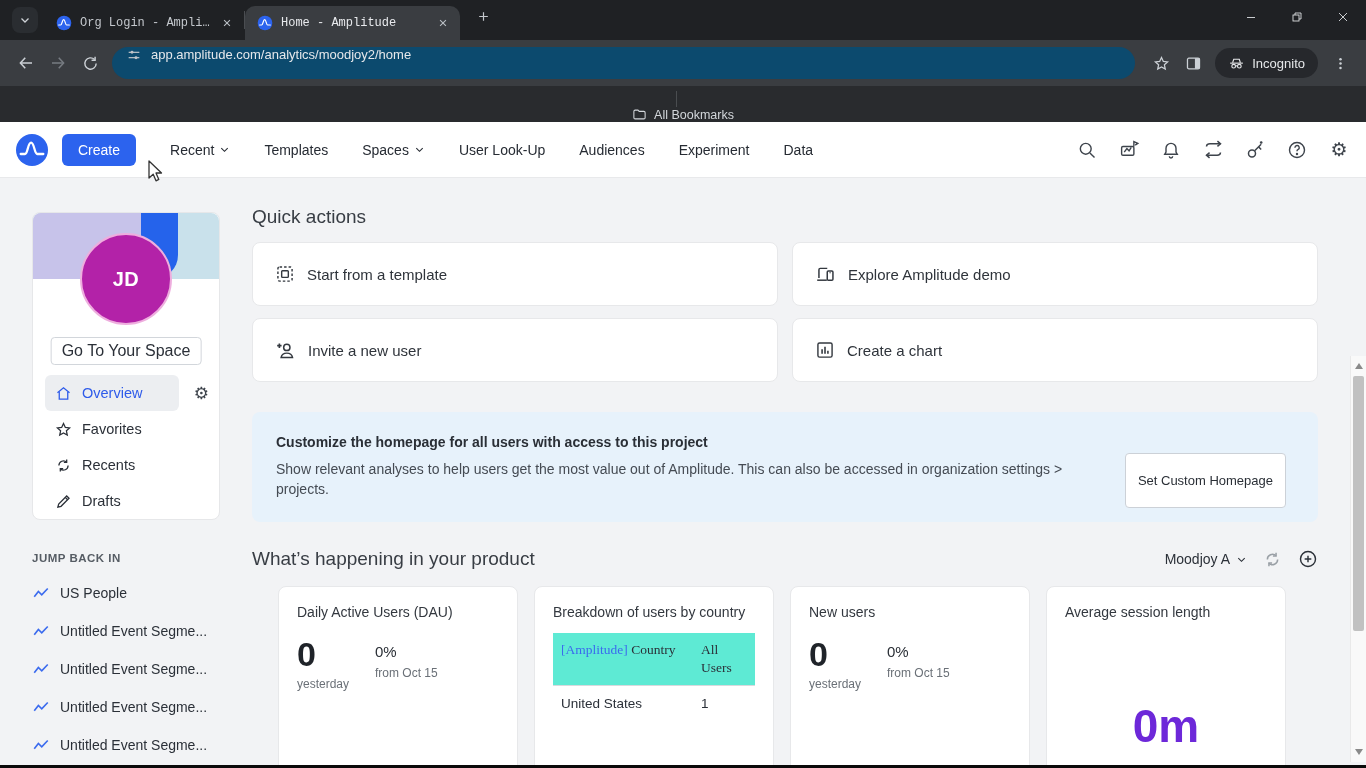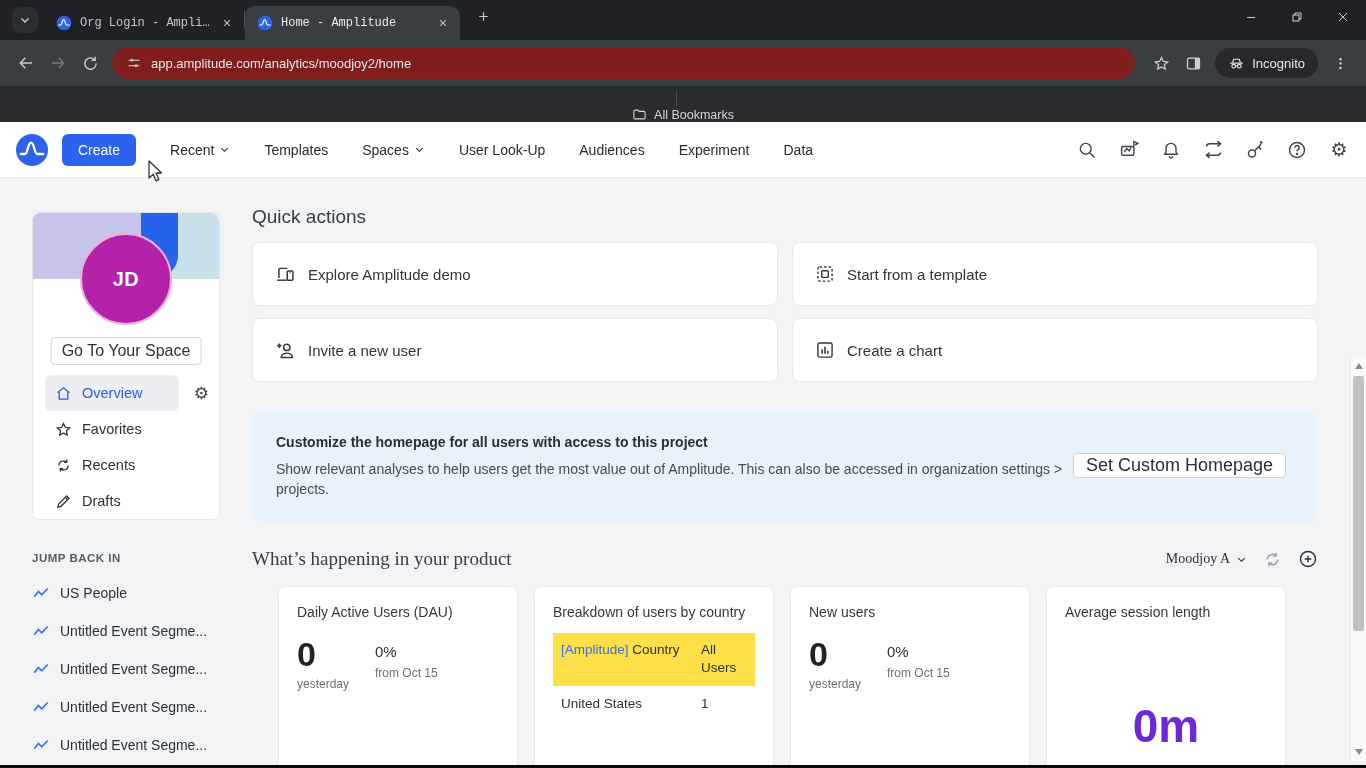--- a/index.html
+++ b/index.html
@@ -16,21 +16,21 @@
   .tab-title { flex:1; white-space:nowrap; overflow:hidden; text-overflow:ellipsis; }
   .tab-close { width:18px; height:18px; border-radius:50%; display:flex; align-items:center; justify-content:center; color:#b9bec4; flex:none; }
   .tab-divider { width:1px; height:18px; background:#4a4d51; align-self:center; }
   .newtab-btn { width:26px; height:26px; margin:0 0 7px 10px; display:flex; align-items:center; justify-content:center; color:#c4c8cd; align-self:center; }
   .win-controls { position:absolute; top:0; right:0; height:34px; display:flex; z-index:5; }
   .win-btn { width:46px; height:34px; display:flex; align-items:center; justify-content:center; color:#dde0e3; }
 
   .toolbar { position:absolute; top:40px; left:0; right:0; height:46px; background:#3a3d41; display:flex; align-items:center; padding:0 10px; }
   .nav-btn { width:32px; height:32px; display:flex; align-items:center; justify-content:center; color:#ccd1d6; flex:none; }
   .nav-btn.disabled { color:#777c82; }
-  .urlbar { flex:1; height:32px; background:#7f1d1d; border-radius:16px; margin:0 10px 0 6px; display:flex; align-items:center; gap:9px; padding:0 14px; min-width:0; }
+  .urlbar { flex:1; height:32px; background:#0c4a6e; border-radius:16px; margin:0 10px 0 6px; display:flex; align-items:flex-start; gap:9px; padding:0 14px; min-width:0; }
   .url-text { color:#e6e8eb; font-size:13px; white-space:nowrap; overflow:hidden; }
   .incognito-pill { height:30px; background:#26282c; border-radius:15px; display:flex; align-items:center; gap:7px; padding:0 13px; color:#e6e8ea; font-size:13px; margin:0 6px; flex:none; }
 
   .bookmarksbar { position:absolute; top:86px; left:0; right:0; height:36px; background:#292b2e; display:flex; align-items:center; justify-content:flex-end; padding:0 18px;flex-direction:column; }
   .bm-sep { width:1px; height:16px; background:#4a4d50; margin-right:14px; }
   .bm-item { display:flex; align-items:center; gap:7px; color:#d3d7db; font-size:12.5px; }
 
   
   .app-header { position:absolute; top:122px; left:0; right:0; height:56px; background:#ffffff; border-bottom:1px solid #e8e9eb; display:flex; align-items:center; padding:0 16px; }
   .logo { width:32px; height:32px; flex:none; }
@@ -64,37 +64,37 @@
   .main-col { position:absolute; left:252px; top:0; width:1066px; }
   .section-h { font-size:19px; color:#383d44; }
   .qa-title { margin-top:28px; }
   .qa-grid { display:grid; grid-template-columns:526px 526px; gap:12px 14px; margin-top:14px; }
   .qa-card { height:64px; background:#fff; border:1px solid #e7e8ea; border-radius:8px; display:flex; align-items:center; gap:12px; padding:0 22px; font-size:15px; color:#2f343b; }
   .qa-card svg { flex:none; color:#33383f; }
 
   .cust-banner { margin-top:30px; height:110px; background:#e7f2fb; border-radius:8px; position:relative; padding:22px 24px; }
   .cust-title { font-size:14px; font-weight:bold; color:#2a2f36; }
   .cust-body { font-size:14px; color:#454b53; margin-top:9px; line-height:20px; width:830px; }
-  .cust-btn { position:absolute; right:32px; top:41px; background:#fff; border:1px solid #ccd1d7; border-radius:4px; padding:1px 12px; font-size:18px; color:#2a2f36; white-space:nowrap; }
-
-  .prod-header { margin-top:26px; display:flex; align-items:center;font-family:Liberation Serif, serif; }
+  .cust-btn { position:absolute; right:32px; top:41px; background:#fff; border:1px solid #ccd1d7; border-radius:4px; padding:19px 12px; font-size:13px; color:#2a2f36; white-space:nowrap; }
+
+  .prod-header { margin-top:26px; display:flex; align-items:center; }
   .prod-controls { margin-left:auto; display:flex; align-items:center; gap:16px; }
   .proj-select { display:flex; align-items:center; gap:6px; font-size:14px; color:#2b3038; }
 
   .cards-row { display:flex; gap:16px; margin:16px 0 0 26px; }
   .metric-card { width:240px; height:200px; background:#fff; border:1px solid #e7e8ea; border-radius:8px; padding:16px 18px; position:relative; flex:none; }
   .mc-title { font-size:14px; color:#33383f; line-height:18px; }
   .kpi-row { display:flex; margin-top:16px; }
   .kpi-big { font-size:34px; font-weight:bold; color:#1f2329; line-height:34px; }
   .kpi-cap { font-size:12px; color:#6a7077; margin-top:6px; }
   .kpi-delta { margin-left:26px; padding-top:6px; }
   .kpi-delta-val { font-size:15px; color:#2a2f36; }
 
   .country-table { width:100%; margin-top:12px; border-collapse:collapse; font-size:13.5px; color:#2b3038; }
-  .country-table th { background:#fde047; text-align:left; font-weight:normal; padding:8px 8px; border-bottom:1px solid #d8dadd; vertical-align:top; line-height:18px; }
+  .country-table th { background:#5eead4; text-align:left; font-weight:normal; padding:8px 8px; border-bottom:1px solid #d8dadd; vertical-align:top; line-height:18px;font-family:Liberation Serif, serif; }
   .country-table td { padding:10px 8px 4px; }
   .amp-blue { color:#3b6bee; }
 
   .session-big { font-size:46px; font-weight:bold; color:#6d28d9; text-align:center; margin-top:78px; }
 
   
   .scrollbar { position:absolute; top:178px; right:0; bottom:3px; width:16px; background:#f9f9f9; border-left:1px solid #e9e9e9; }
   .sb-arrow { position:absolute; left:4px; width:0; height:0; border-left:4px solid transparent; border-right:4px solid transparent; }
   .sb-up { top:7px; border-bottom:6px solid #8a8a8a; }
   .sb-down { bottom:7px; border-top:6px solid #8a8a8a; }
@@ -389,34 +389,34 @@
         </svg>
       <span>Untitled Event Segme...</span>
     </div>
   </div>
 
   <div class="main-col">
     <div class="section-h qa-title">Quick actions</div>
 
     <div class="qa-grid">
       <div class="qa-card">
+        <svg width="20" height="20" viewBox="0 0 24 24" stroke="currentColor" stroke-width="1.7" fill="none">
+            <rect x="3.5" y="3.5" width="17" height="17" rx="2" stroke-dasharray="3 2.4"></rect>
+            <rect x="8" y="8" width="8" height="8" rx="1"></rect>
+          </svg>
+        <span>Start from a template</span>
+      </div>
+      <div class="qa-card">
         <svg width="21" height="21" viewBox="0 0 24 24" stroke="currentColor" stroke-width="1.7" fill="none">
             <path d="M4.5 16V6.5a1.5 1.5 0 0 1 1.5-1.5h8"></path>
             <path d="M2.5 18.5h11"></path>
             <rect x="14" y="8" width="6.5" height="10.5" rx="1.2"></rect>
             <path d="M16.5 10h1.5" stroke-width="1.4"></path>
           </svg>
         <span>Explore Amplitude demo</span>
-      </div>
-      <div class="qa-card">
-        <svg width="20" height="20" viewBox="0 0 24 24" stroke="currentColor" stroke-width="1.7" fill="none">
-            <rect x="3.5" y="3.5" width="17" height="17" rx="2" stroke-dasharray="3 2.4"></rect>
-            <rect x="8" y="8" width="8" height="8" rx="1"></rect>
-          </svg>
-        <span>Start from a template</span>
       </div>
       <div class="qa-card">
         <svg width="21" height="21" viewBox="0 0 24 24" stroke="currentColor" stroke-width="1.7" fill="none">
             <path d="M2.5 6.5h5M5 4v5" stroke-width="1.9"></path>
             <circle cx="13.5" cy="8.5" r="3.6"></circle>
             <path d="M7 20c.6-3.2 3.3-5 6.5-5s5.9 1.8 6.5 5z"></path>
           </svg>
         <span>Invite a new user</span>
       </div>
       <div class="qa-card">

